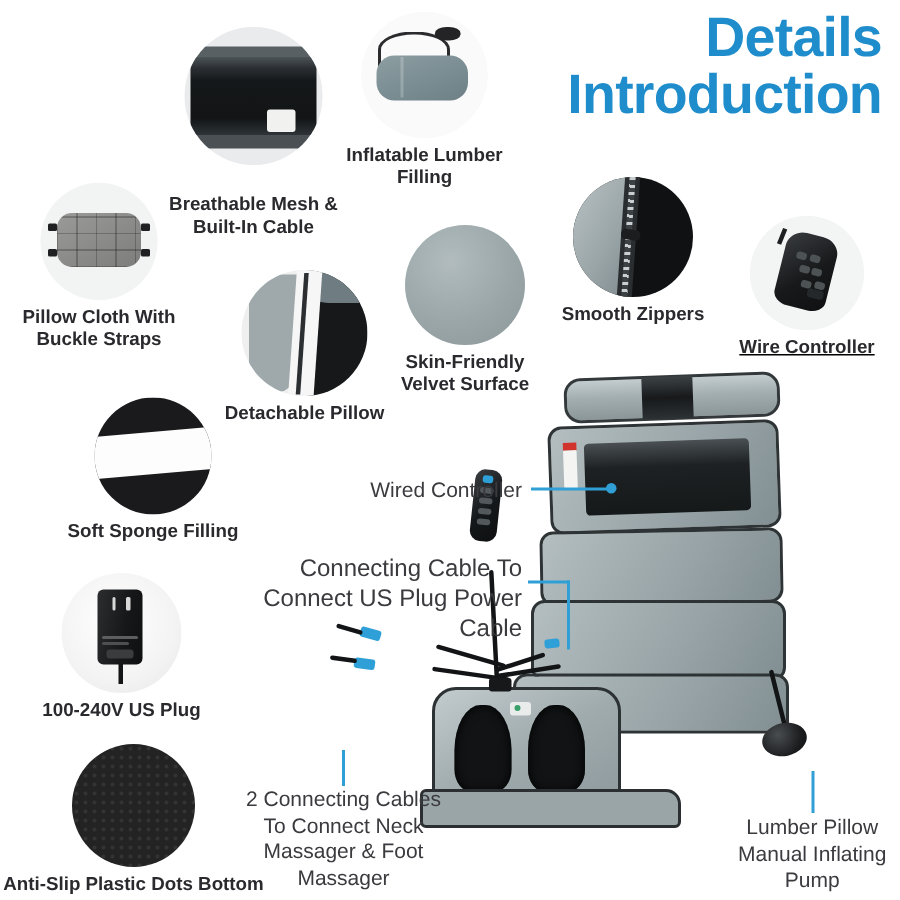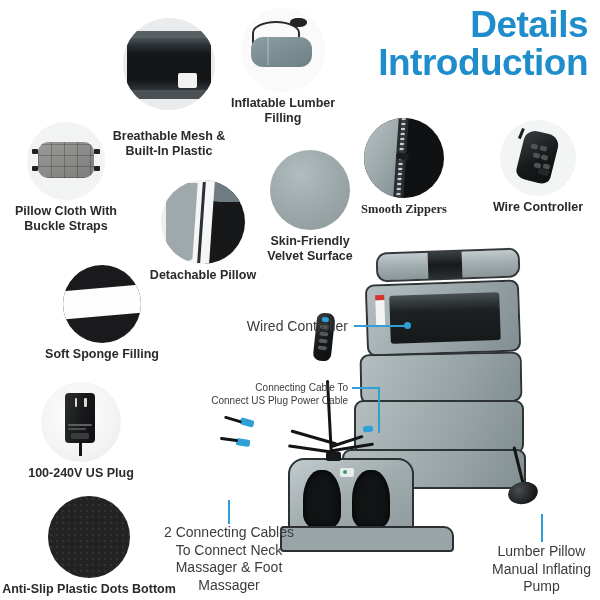--- a/index.html
+++ b/index.html
@@ -186,21 +186,21 @@
     <div class="circ" style="width:92px;height:92px;margin:0 auto;">
       <div class="art-mesh">
         <div class="topedge"></div>
           <div class="botedge"></div>
         <div class="band"></div>
           <div class="pocket"></div>
       </div>
     </div>
     <div class="cap" style="font-size:12.5px;margin-top:19px;">
       <div>Breathable Mesh &amp;</div>
-      <div>Built-In Plastic</div>
+      <div>Built-In Cable</div>
     </div>
   </div>
 
   <div class="feat" style="left:222px;top:8px;width:122px;">
     <div class="circ" style="width:84px;height:84px;margin:0 auto;">
       <div class="art-lumbar">
         <div class="tube"></div>
           <div class="bulb"></div>
           <div class="pad"></div>
       </div>
@@ -245,35 +245,35 @@
   <div class="feat" style="left:251px;top:150px;width:118px;">
     <div class="circ" style="width:80px;height:80px;margin:0 auto;">
       <div class="art-velvet"></div>
     </div>
     <div class="cap" style="font-size:12.5px;">
       <div>Skin-Friendly</div>
       <div>Velvet Surface</div>
     </div>
   </div>
 
-  <div class="feat" style="left:344px;top:118px;width:120px;font-family:Liberation Serif, serif;">
+  <div class="feat" style="left:362px;top:118px;width:120px;">
     <div class="circ" style="width:80px;height:80px;margin:0 auto;">
       <div class="art-zip">
         <div class="grey"></div>
           <div class="tape"></div>
         <div class="teeth"></div>
           <div class="pull"></div>
       </div>
     </div>
     <div class="cap" style="font-size:12.5px;">
       <div>Smooth Zippers</div>
     </div>
   </div>
 
-  <div class="feat" style="left:481px;top:120px;width:114px;">
+  <div class="feat" style="left:481px;top:144px;width:114px;text-decoration:underline;">
     <div class="circ" style="width:76px;height:76px;margin:0 auto;">
       <div class="art-wire">
         <div class="cord"></div>
         <div class="body"></div>
         <div class="btn" style="left:41%;top:32%"></div>
         <div class="btn" style="left:52%;top:34%"></div>
         <div class="btn" style="left:43%;top:44%"></div>
         <div class="btn" style="left:54%;top:46%"></div>
         <div class="btn" style="left:45%;top:56%"></div>
         <div class="btn" style="left:56%;top:58%"></div>
@@ -373,21 +373,21 @@
     <div class="cable" style="left:238px;top:206px;width:2.5px;height:46px;transform:rotate(-14deg);"></div>
     <div class="pump" style="left:228px;top:242px;width:30px;height:22px;transform:rotate(-12deg);"></div>
   </div>
 
   <div class="callout r" style="left:200px;top:318px;width:148px;font-size:14px;">
     <div>Wired Controller</div>
   </div>
   <div class="lead-h" style="left:354px;top:325px;width:54px;"></div>
   <div class="lead-dot" style="left:404px;top:322px;"></div>
 
-  <div class="callout r" style="left:130px;top:382px;width:218px;font-size:10px;">
+  <div class="callout r" style="left:130px;top:370px;width:218px;font-size:16px;">
     <div>Connecting Cable To</div>
     <div>Connect US Plug Power Cable</div>
   </div>
   <div class="lead-h" style="left:352px;top:387px;width:28px;"></div>
   <div class="lead-v" style="left:378px;top:387px;height:46px;"></div>
 
   <div class="callout c" style="left:155px;top:524px;width:148px;font-size:14px;">
     <div>2 Connecting Cables</div>
     <div>To Connect Neck</div>
     <div>Massager &amp; Foot</div>

